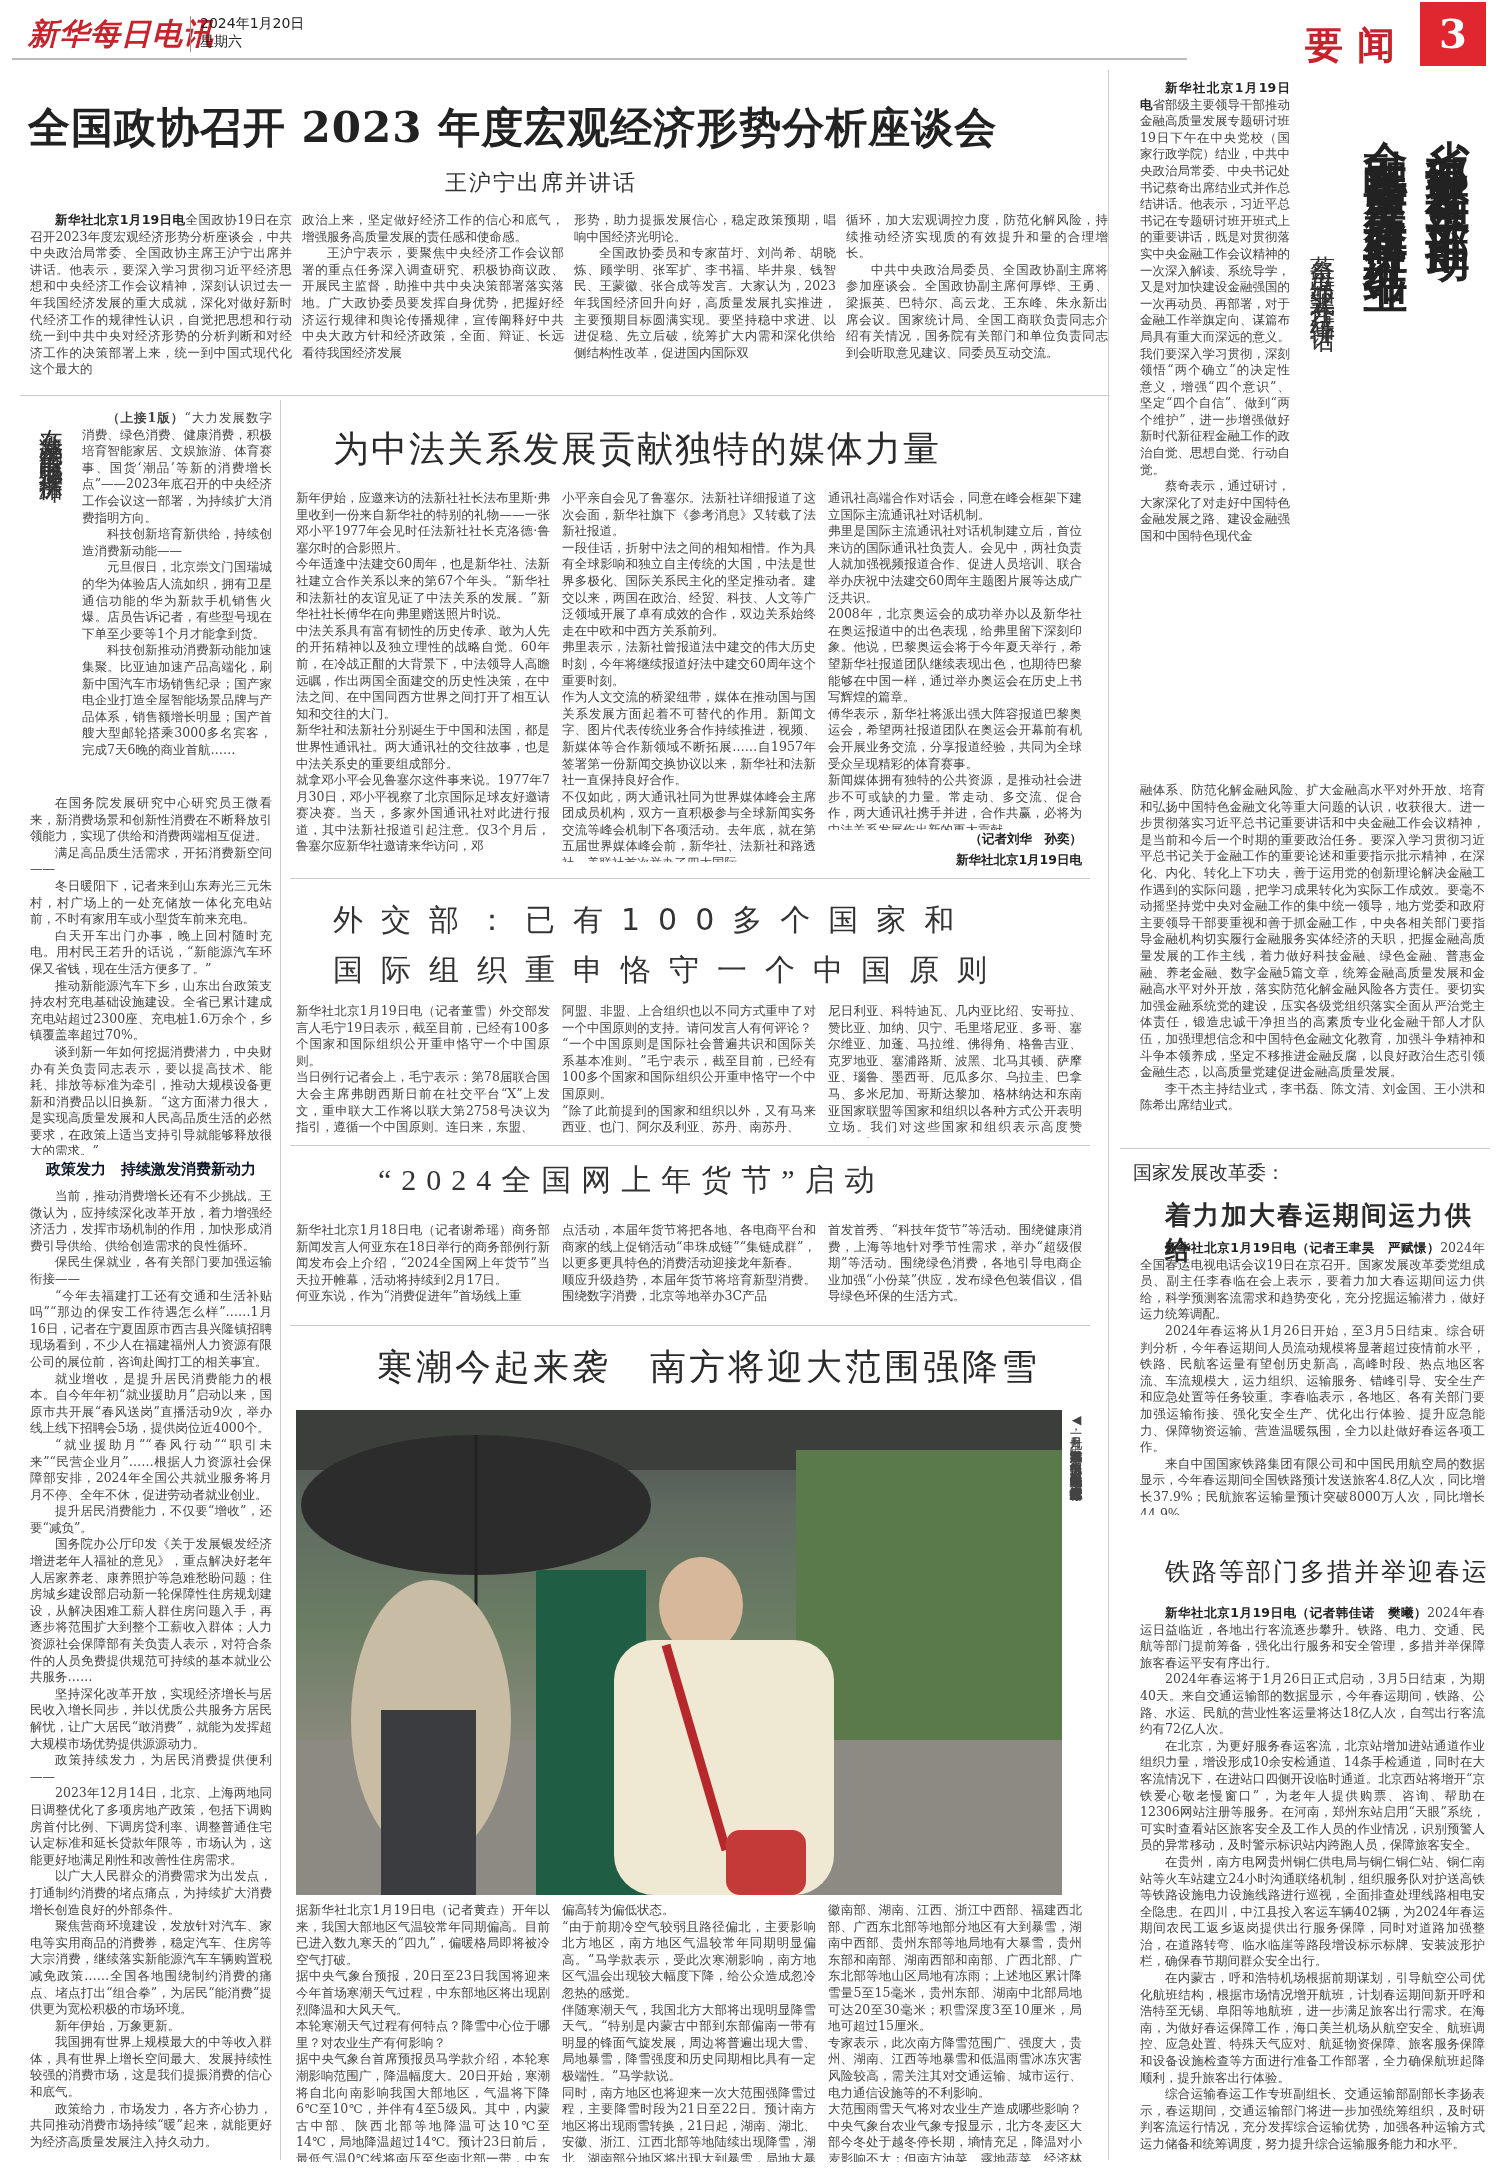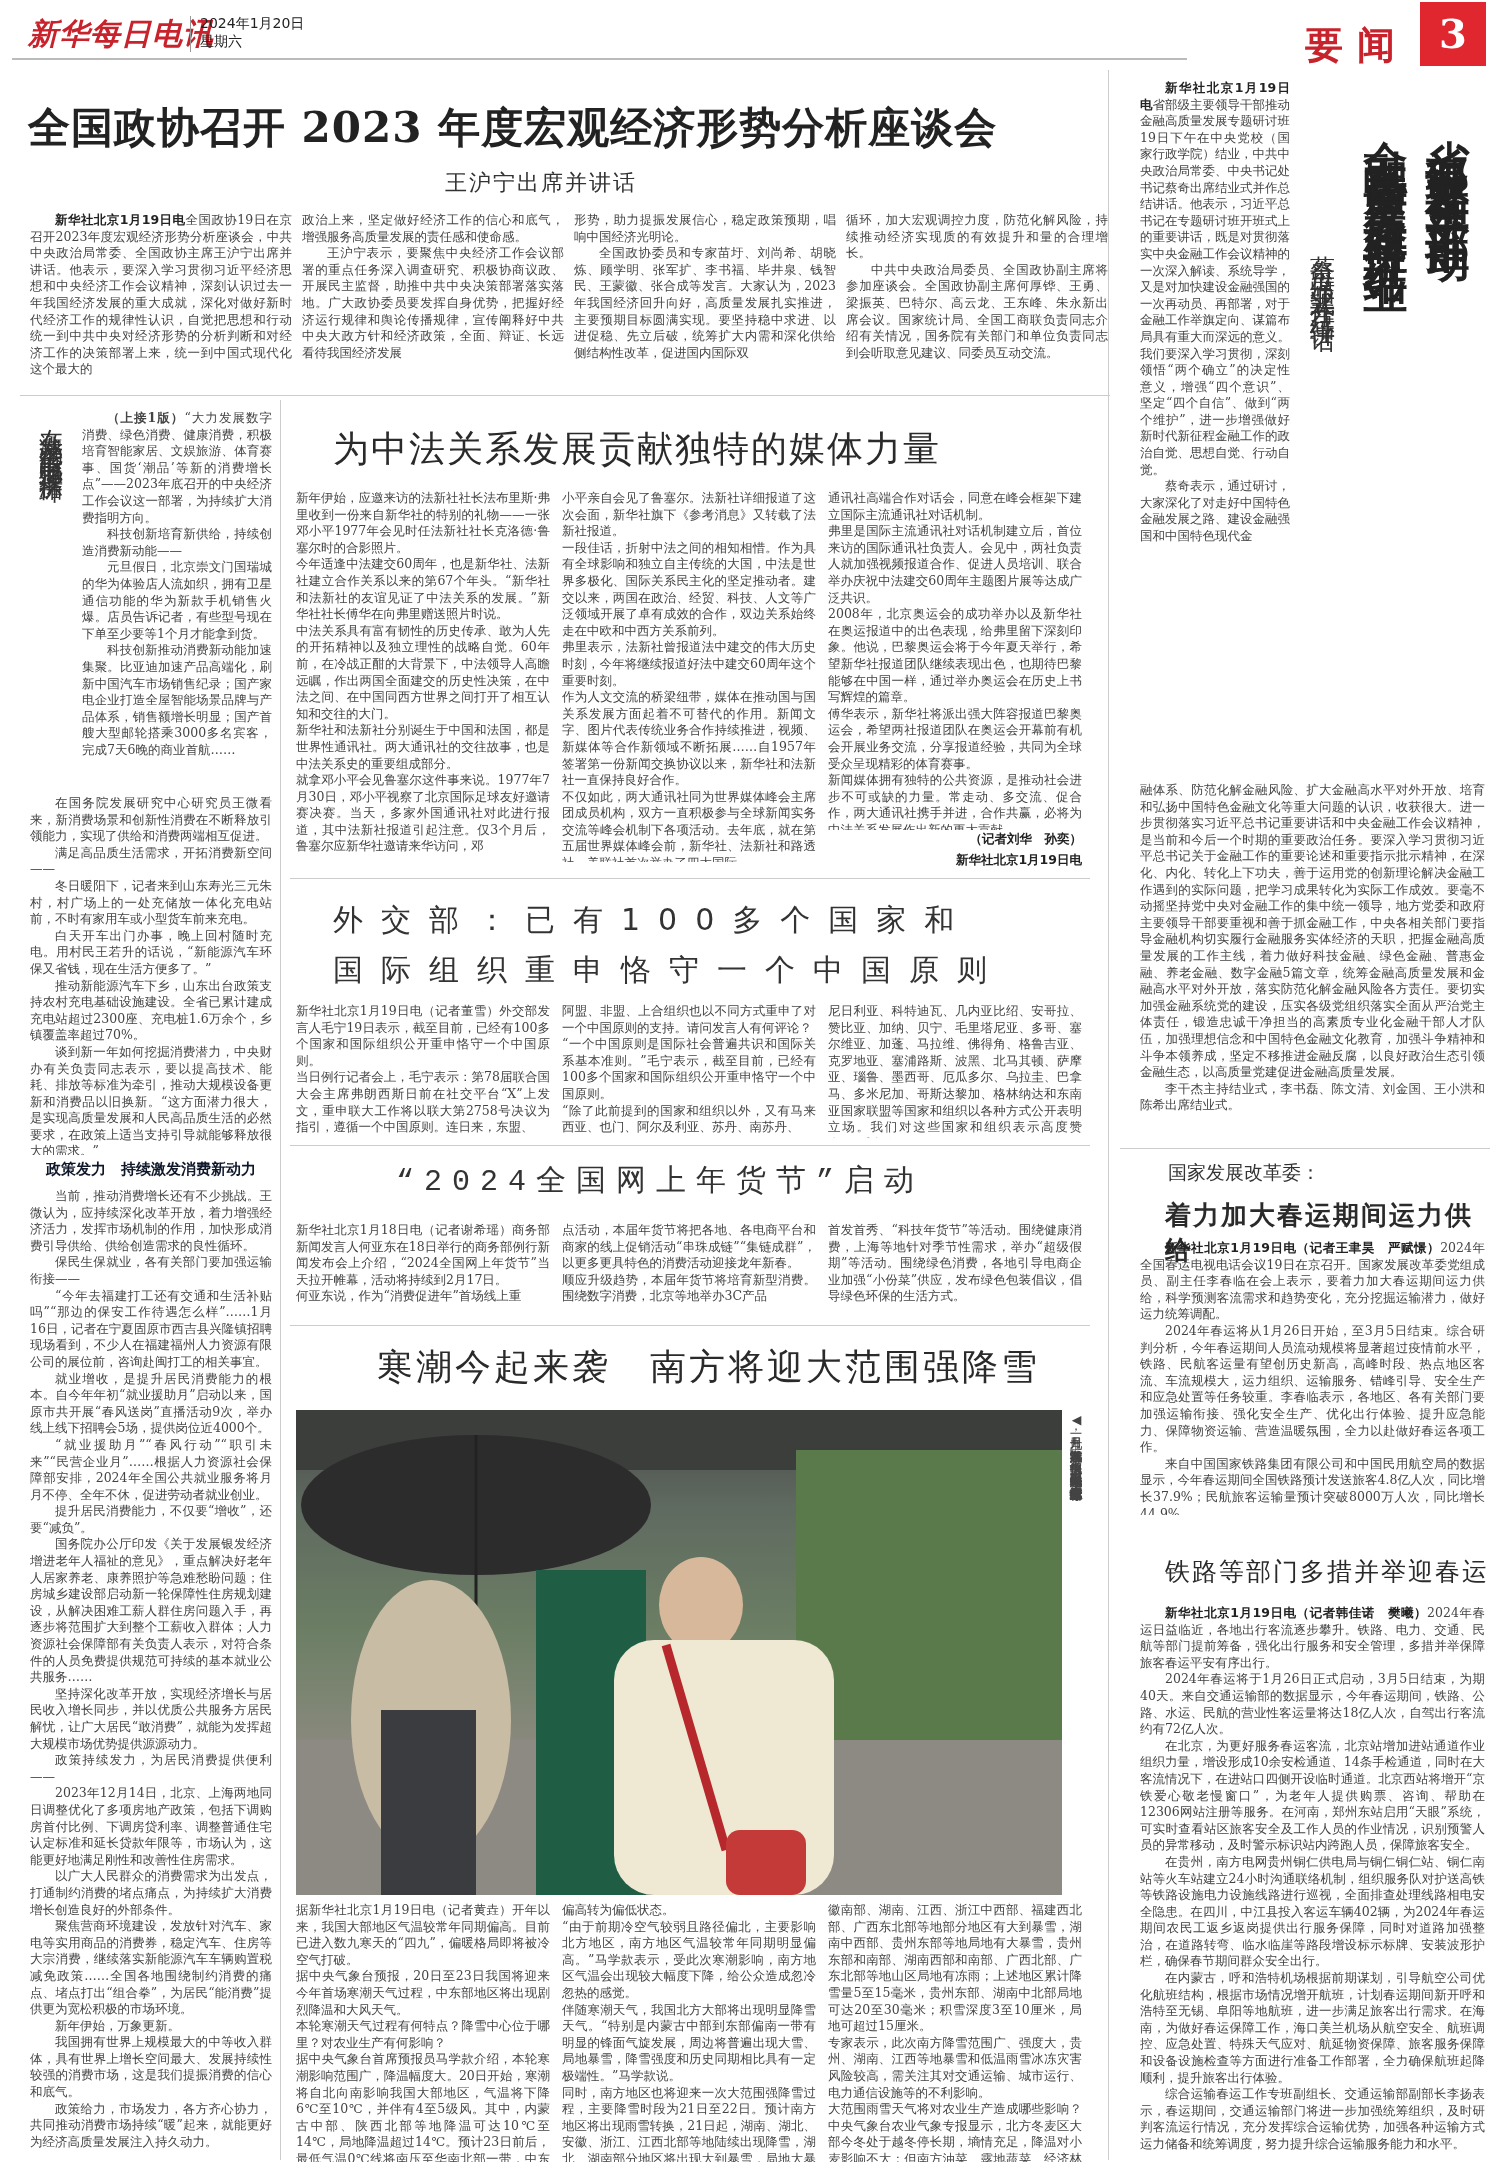--- a/index.html
+++ b/index.html
@@ -122,21 +122,21 @@
 <div class="abs headline-wide" style="left:333px; top:900px;">外交部：已有100多个国家和</div>
 <div class="abs headline-wide" style="left:333px; top:950px;">国际组织重申恪守一个中国原则</div>
 <div class="col body-text" style="left:296px; top:1003px; width:254px; height:135px; white-space:pre-line;">新华社北京1月19日电（记者董雪）外交部发言人毛宁19日表示，截至目前，已经有100多个国家和国际组织公开重申恪守一个中国原则。
 当日例行记者会上，毛宁表示：第78届联合国大会主席弗朗西斯日前在社交平台“X”上发文，重申联大工作将以联大第2758号决议为指引，遵循一个中国原则。连日来，东盟、</div>
 <div class="col body-text" style="left:562px; top:1003px; width:254px; height:135px; white-space:pre-line;">阿盟、非盟、上合组织也以不同方式重申了对一个中国原则的支持。请问发言人有何评论？
 “一个中国原则是国际社会普遍共识和国际关系基本准则。”毛宁表示，截至目前，已经有100多个国家和国际组织公开重申恪守一个中国原则。
 “除了此前提到的国家和组织以外，又有马来西亚、也门、阿尔及利亚、苏丹、南苏丹、</div>
 <div class="col body-text" style="left:828px; top:1003px; width:254px; height:135px;">尼日利亚、科特迪瓦、几内亚比绍、安哥拉、赞比亚、加纳、贝宁、毛里塔尼亚、多哥、塞尔维亚、加蓬、马拉维、佛得角、格鲁吉亚、克罗地亚、塞浦路斯、波黑、北马其顿、萨摩亚、瑙鲁、墨西哥、厄瓜多尔、乌拉圭、巴拿马、多米尼加、哥斯达黎加、格林纳达和东南亚国家联盟等国家和组织以各种方式公开表明立场。我们对这些国家和组织表示高度赞赏。”毛宁说。</div>
 <div class="hrule" style="left:290px; top:1145px; width:800px;"></div>
 
-<div class="abs headline-wide" style="left:396px; top:1160px; letter-spacing:10px; font-family:Liberation Mono, monospace;">“2024全国网上年货节”启动</div>
+<div class="abs headline-wide" style="left:378px; top:1160px; letter-spacing:10px; font-family:Liberation Serif, serif;">“2024全国网上年货节”启动</div>
 <div class="col body-text" style="left:296px; top:1222px; width:254px; height:85px; white-space:pre-line;">新华社北京1月18日电（记者谢希瑶）商务部新闻发言人何亚东在18日举行的商务部例行新闻发布会上介绍，“2024全国网上年货节”当天拉开帷幕，活动将持续到2月17日。
 何亚东说，作为“消费促进年”首场线上重</div>
 <div class="col body-text" style="left:562px; top:1222px; width:254px; height:85px; white-space:pre-line;">点活动，本届年货节将把各地、各电商平台和商家的线上促销活动“串珠成链”“集链成群”，以更多更具特色的消费活动迎接龙年新春。
 顺应升级趋势，本届年货节将培育新型消费。围绕数字消费，北京等地举办3C产品</div>
 <div class="col body-text" style="left:828px; top:1222px; width:254px; height:85px;">首发首秀、“科技年货节”等活动。围绕健康消费，上海等地针对季节性需求，举办“超级假期”等活动。围绕绿色消费，各地引导电商企业加强“小份菜”供应，发布绿色包装倡议，倡导绿色环保的生活方式。</div>
 <div class="hrule" style="left:290px; top:1325px; width:800px;"></div>
 
 <div class="abs headline-2" style="left:360px; top:1343px; font-weight:normal; letter-spacing:3px;margin-left:17px;">寒潮今起来袭　南方将迎大范围强降雪</div>
 <div class="abs photo" style="left:296px; top:1410px; width:766px; height:485px;">
   <svg width="766" height="485" viewBox="0 0 766 485">
@@ -177,21 +177,21 @@
 </div>
 <div class="abs vertical-title-big" style="left:1420px; top:105px; height:680px;">省部级主要领导干部推动</div>
 <div class="abs vertical-title-big" style="left:1358px; top:105px; height:680px;">金融高质量发展专题研讨班结业</div>
 <div class="abs vertical-title-med" style="left:1306px; top:235px; height:420px;">蔡奇出席结业式并作总结讲话</div>
 <div class="col body-text" style="left:1140px; top:782px; width:345px; height:345px;">
   <p class="noindent">融体系、防范化解金融风险、扩大金融高水平对外开放、培育和弘扬中国特色金融文化等重大问题的认识，收获很大。进一步贯彻落实习近平总书记重要讲话和中央金融工作会议精神，是当前和今后一个时期的重要政治任务。要深入学习贯彻习近平总书记关于金融工作的重要论述和重要指示批示精神，在深化、内化、转化上下功夫，善于运用党的创新理论解决金融工作遇到的实际问题，把学习成果转化为实际工作成效。要毫不动摇坚持党中央对金融工作的集中统一领导，地方党委和政府主要领导干部要重视和善于抓金融工作，中央各相关部门要指导金融机构切实履行金融服务实体经济的天职，把握金融高质量发展的工作主线，着力做好科技金融、绿色金融、普惠金融、养老金融、数字金融5篇文章，统筹金融高质量发展和金融高水平对外开放，落实防范化解金融风险各方责任。要切实加强金融系统党的建设，压实各级党组织落实全面从严治党主体责任，锻造忠诚干净担当的高素质专业化金融干部人才队伍，加强理想信念和中国特色金融文化教育，加强斗争精神和斗争本领养成，坚定不移推进金融反腐，以良好政治生态引领金融生态，以高质量党建促进金融高质量发展。</p>
   <p>李干杰主持结业式，李书磊、陈文清、刘金国、王小洪和陈希出席结业式。</p>
 </div>
 <div class="hrule" style="left:1120px; top:1148px; width:370px;"></div>
 
-<div class="abs" style="left:1168px; top:1160px; font-size:19px; color:#333; font-family:'DejaVu Sans', sans-serif;">国家发展改革委：</div>
+<div class="abs" style="left:1133px; top:1160px; font-size:19px; color:#333; font-family:'DejaVu Sans', sans-serif;">国家发展改革委：</div>
 <div class="abs" style="left:1165px; top:1198px; font-size:26px; color:#2a2a2a; font-weight:bold; letter-spacing:2px;">着力加大春运期间运力供给</div>
 <div class="col body-text" style="left:1140px; top:1240px; width:345px; height:275px;">
   <p><span class="dateline">新华社北京1月19日电（记者王聿昊　严赋憬）</span><span>2024年全国春运电视电话会议19日在京召开。国家发展改革委党组成员、副主任李春临在会上表示，要着力加大春运期间运力供给，科学预测客流需求和趋势变化，充分挖掘运输潜力，做好运力统筹调配。</span></p>
   <p>2024年春运将从1月26日开始，至3月5日结束。综合研判分析，今年春运期间人员流动规模将显著超过疫情前水平，铁路、民航客运量有望创历史新高，高峰时段、热点地区客流、车流规模大，运力组织、运输服务、错峰引导、安全生产和应急处置等任务较重。李春临表示，各地区、各有关部门要加强运输衔接、强化安全生产、优化出行体验、提升应急能力、保障物资运输、营造温暖氛围，全力以赴做好春运各项工作。</p>
   <p>来自中国国家铁路集团有限公司和中国民用航空局的数据显示，今年春运期间全国铁路预计发送旅客4.8亿人次，同比增长37.9%；民航旅客运输量预计突破8000万人次，同比增长44.9%。</p>
 </div>
 
 <div class="abs" style="left:1165px; top:1555px; font-size:25px; color:#2a2a2a; letter-spacing:2px;">铁路等部门多措并举迎春运</div>
 <div class="col body-text" style="left:1140px; top:1605px; width:345px; height:555px;">
   <p><span class="dateline">新华社北京1月19日电（记者韩佳诺　樊曦）</span><span>2024年春运日益临近，各地出行客流逐步攀升。铁路、电力、交通、民航等部门提前筹备，强化出行服务和安全管理，多措并举保障旅客春运平安有序出行。</span></p>

